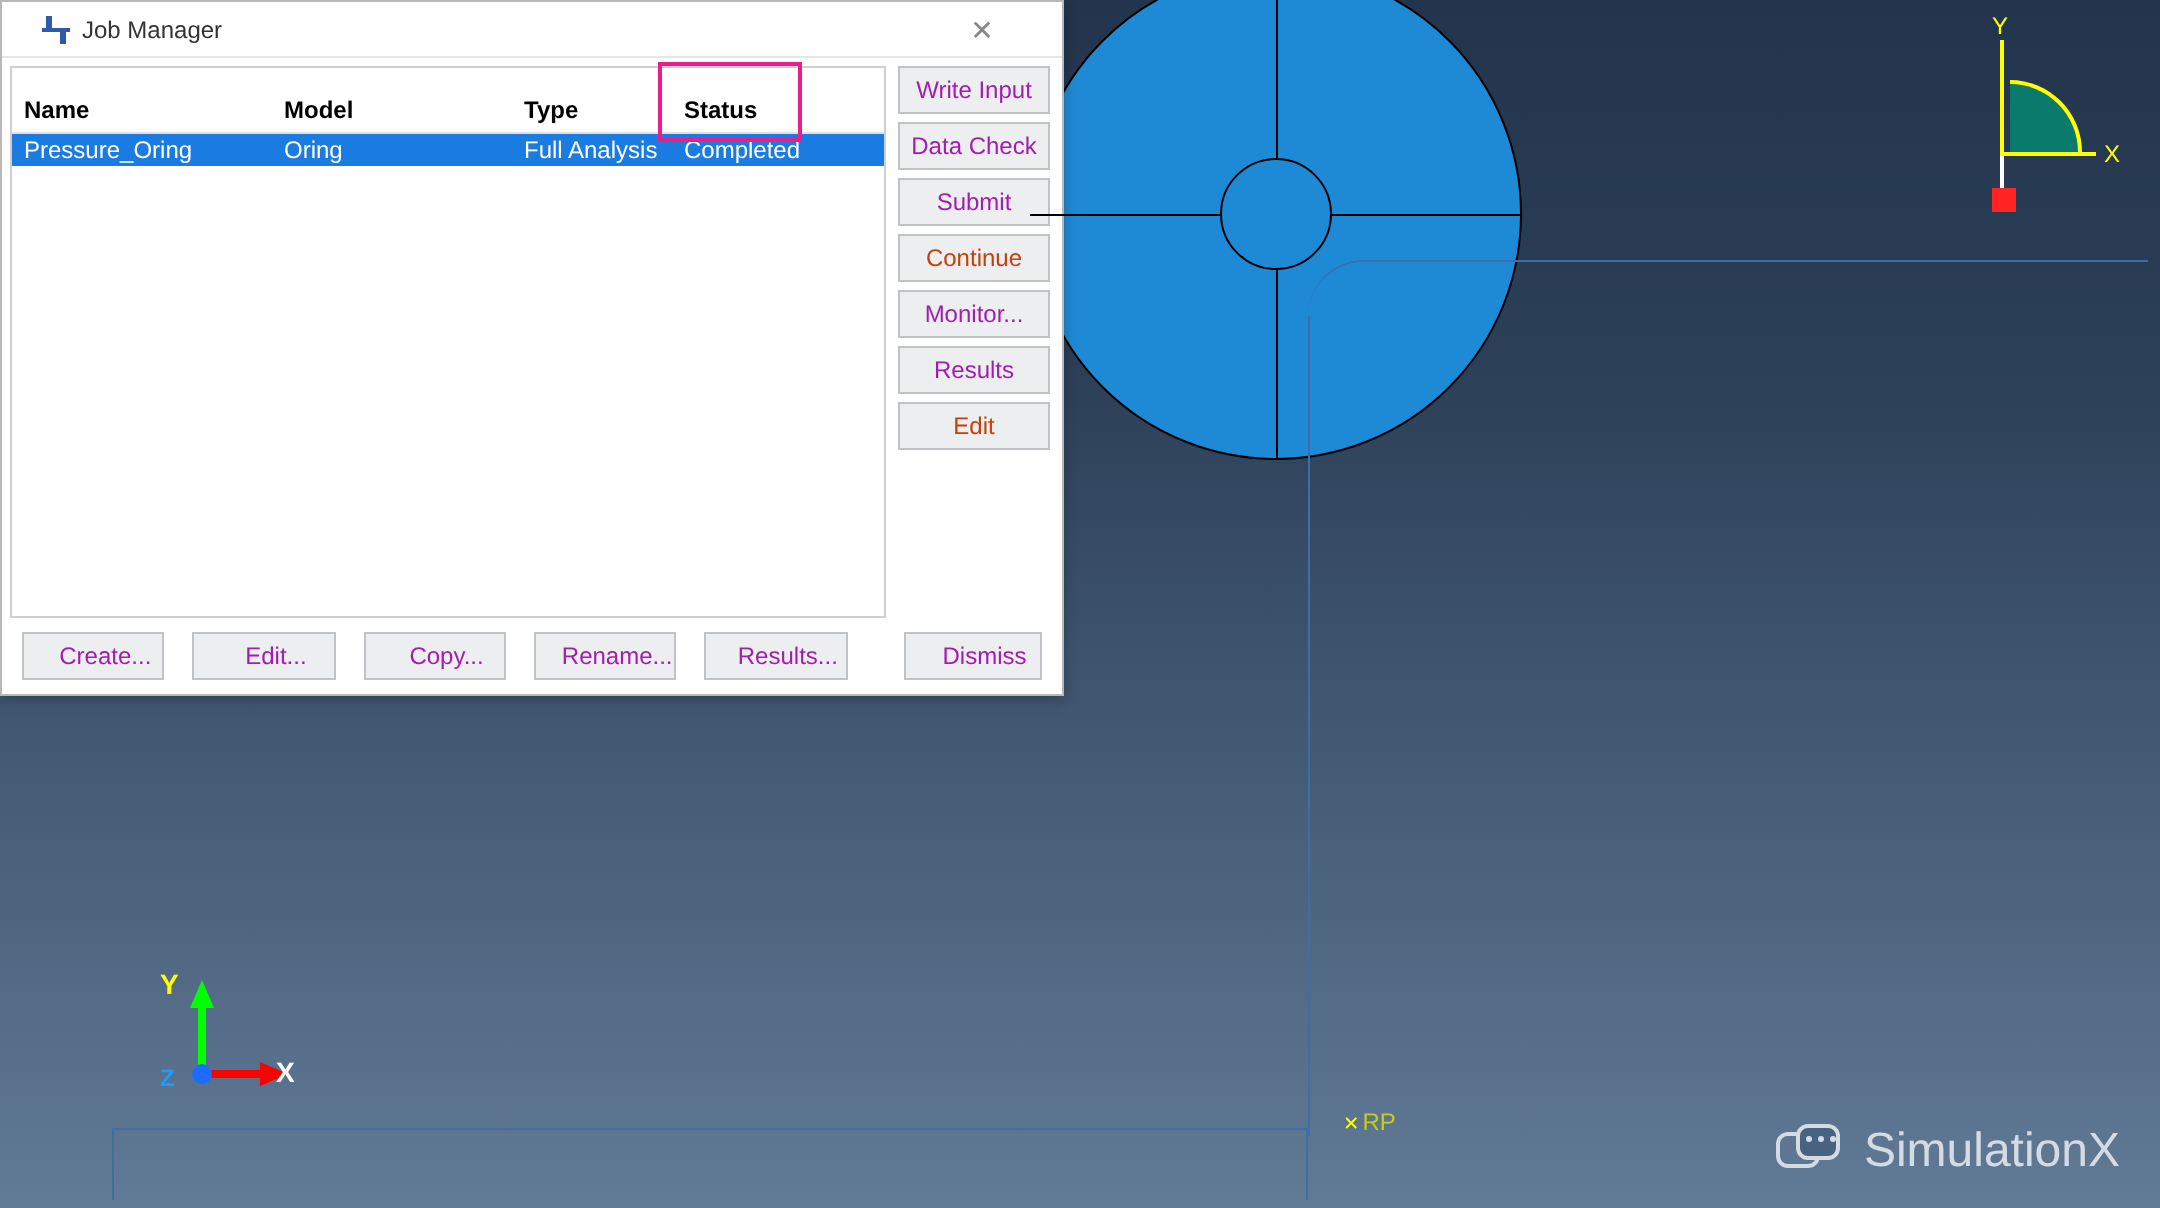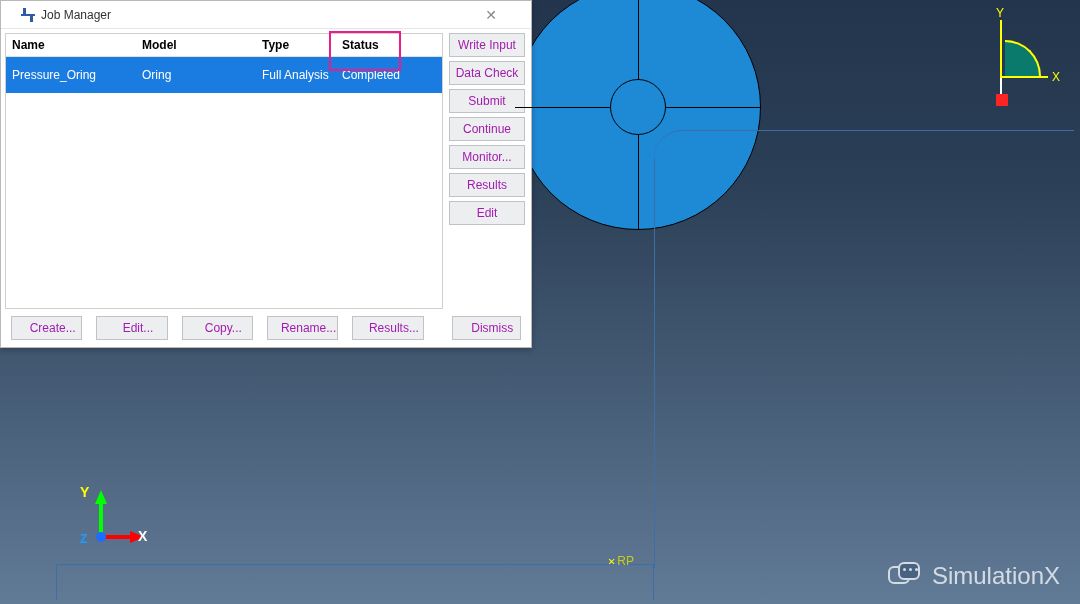--- a/index.html
+++ b/index.html
@@ -31,48 +31,48 @@
   .viewcube { position:absolute; right:30px; top:20px; width:90px; height:90px; }
   .vc-quarter { position:absolute; left:45px; top:20px; width:36px; height:36px; background:#0a7a6c; border-top-right-radius:36px; border-right:2px solid #ffff00; border-top:2px solid #ffff00;}
   .vc-y { position:absolute; left:40px; top:0px; width:2px; height:60px; background:#ffff00; }
   .vc-x { position:absolute; left:40px; top:56px; width:48px; height:2px; background:#ffff00; }
   .vc-yl { position:absolute; left:36px; top:-14px; color:#ffff00; font-size:12px;}
   .vc-xl { position:absolute; left:92px; top:50px; color:#ffff00; font-size:12px;}
   .vc-red { position:absolute; left:36px; top:74px; width:12px; height:12px; background:#ff2424;}
   .vc-stem { position:absolute; left:40px; top:58px; width:2px; height:26px; background:#fff;}
 
   
-  .rp { position:absolute; left:608px; top:554px; color:#c8cc14; font-size:12px; }
+  .rp { position:absolute; left:672px; top:554px; color:#c8cc14; font-size:12px; }
   .rp .x { color:#ffff00; margin-right:2px; font-family:monospace;}
 
   
   .watermark { position:absolute; right:20px; bottom:14px; color:#e9edf2; font-size:24px; font-weight:500; display:flex; align-items:center; gap:8px; opacity:0.85; font-family:Arial,sans-serif;}
   .watermark .wicon { position:relative; width:36px; height:28px; }
   .watermark .wicon .b1 { position:absolute; left:0; top:4px; width:22px; height:18px; border:2px solid #e9edf2; border-radius:6px; background:transparent;}
   .watermark .wicon .b2 { position:absolute; left:10px; top:0px; width:22px; height:18px; border:2px solid #e9edf2; border-radius:6px; background:#44607e;}
   .watermark .wicon .d1 { position:absolute; left:15px; top:6px; width:3px; height:3px; background:#e9edf2; border-radius:50%;}
   .watermark .wicon .d2 { position:absolute; left:21px; top:6px; width:3px; height:3px; background:#e9edf2; border-radius:50%;}
   .watermark .wicon .d3 { position:absolute; left:27px; top:6px; width:3px; height:3px; background:#e9edf2; border-radius:50%;}
 
   
   .dialog { position:absolute; left:0; top:0; width:532px; height:348px; background:#fff; border:1px solid #b8b8b8; box-shadow:0 2px 6px rgba(0,0,0,.25); display:flex; flex-direction:column; }
   .titlebar { height:28px; background:#fff; border-bottom:1px solid #e6e6e6; display:flex; align-items:center; padding:0 20px; color:#333; }
   .titlebar .icon { width:14px; height:14px; margin-right:6px; display:inline-flex; }
   .titlebar .close { margin-left:auto; width:40px; text-align:center; color:#888; font-size:14px; }
   .dlg-body { flex:1; display:flex; }
   .table-wrap { flex:1; border:1px solid #cfcfcf; margin:4px 4px 0 4px; background:#fff; display:flex; flex-direction:column;}
-  table { border-collapse:collapse; width:100%; font-size:12px;}
+  table { border-collapse:collapse; width:100%; font-size:12px;margin-top:10px;}
   thead th { text-align:left; font-weight:bold; padding:4px 6px; background:#fff; border-bottom:1px solid #e0e0e0;}
-  tbody td { padding:11px 6px; color:#fff;}
+  tbody td { padding:1px 6px; color:#fff;}
   tbody tr.selected { background:#1a7be0; }
   .status-highlight { position:absolute; border:2px solid #e91e8c; pointer-events:none; }
 
   .side-buttons { width:84px; padding:4px 6px 0 2px; display:flex; flex-direction:column; gap:4px; }
   .btn { height:24px; background:#eceef0; border:1px solid #bfc3c8; font-size:12px; color:#a21caf; display:flex; align-items:center; justify-content:center; cursor:default;}
-  .btn.disabled { color:#a21caf; }
+  .btn.disabled { color:#c2410c; }
   .bottom-bar { height:38px; display:flex; align-items:center; gap:14px; padding:0 10px; }
   .bottom-bar .btn { width:74px;padding-left:12px; }
   .bottom-bar .spacer { flex:1; }
   .bottom-bar .dismiss { width:72px; }
 </style>
 </head>
 <body>
 
 <div class="viewport">
 

